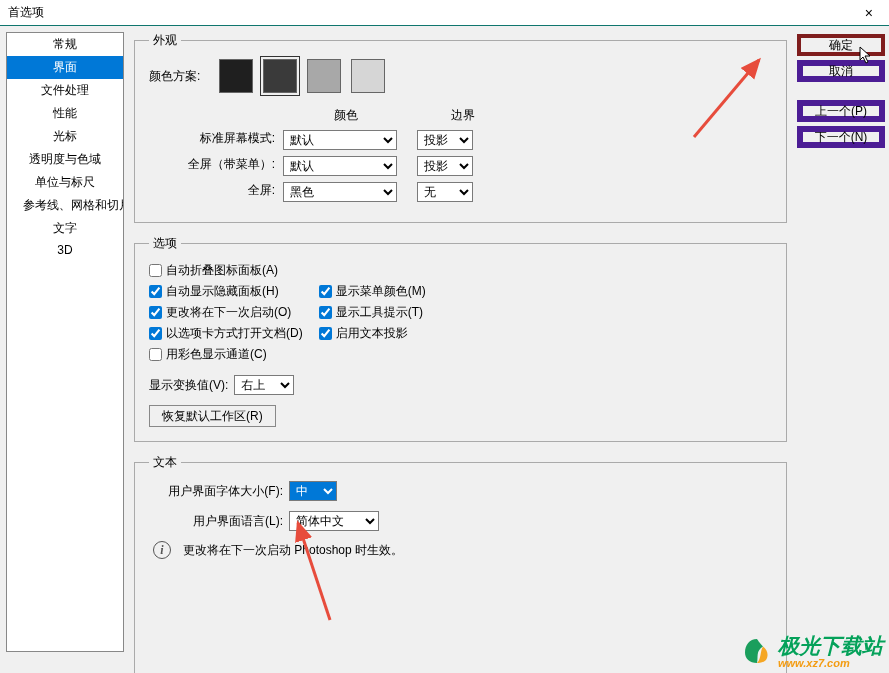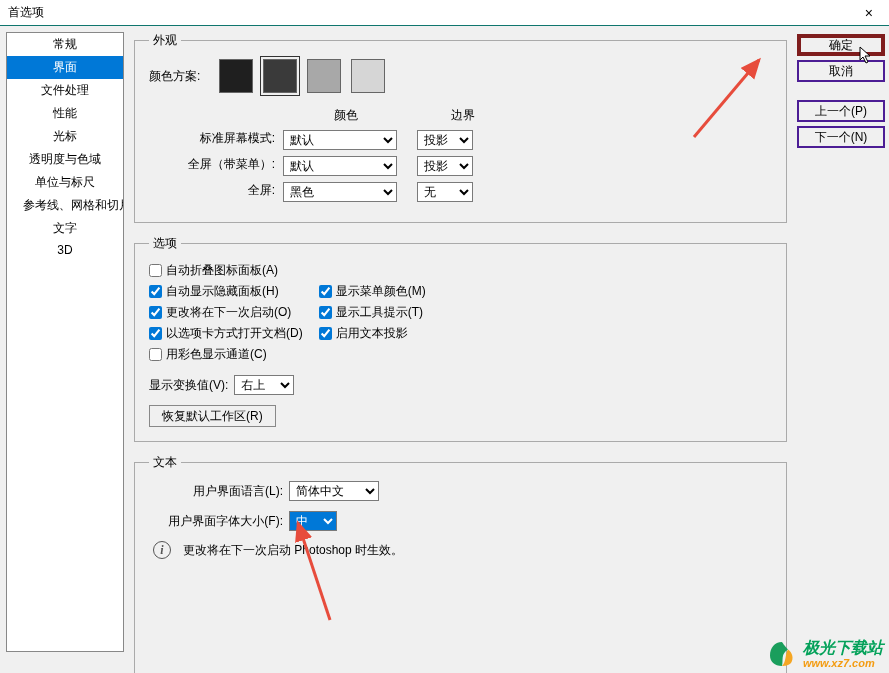--- a/index.html
+++ b/index.html
@@ -64,21 +64,21 @@
     .right-panel {
       width: 88px;
       display: flex;
       flex-direction: column;
       gap: 4px;
       padding-top: 2px;
     }
     .btn {
       height: 22px;
       background: #f0f0f0;
-      border: 2px solid #4c1d95;
+      border: 6px solid #4c1d95;
       text-align: center;
       display: flex;
       align-items: center;
       justify-content: center;
       cursor: default;
       position: relative;
     }
     .btn.primary {
       border: 4px solid #7f1d1d;
     }
@@ -250,21 +250,21 @@
     .wm-logo {
       width: 30px;
       height: 30px;
     }
     .wm-text {
       display: flex;
       flex-direction: column;
       line-height: 1.1;
     }
     .wm-text .zh {
-      font-size: 16px;
+      font-size: 21px;
       font-weight: bold;
       color: #05a15a;
       font-style: italic;
       text-shadow: 0 0 1px #fff;
     }
     .wm-text .en {
       font-size: 11px;
       color: #f39c12;
       font-style: italic;
       font-weight: bold;
@@ -372,26 +372,26 @@
       <div class="show-trans-row">
         <span>显示变换值(V):</span>
         <select class="sel-mid" style="width:60px"><option>右上</option></select>
       </div>
       <div class="inline-btn">恢复默认工作区(R)</div>
     </fieldset>
 
     <fieldset style="height:220px">
       <legend>文本</legend>
       <div class="text-row">
+        <span class="lbl">用户界面字体大小(F):</span>
+        <select style="width:48px" class="sel-highlight"><option>中</option></select>
+      </div>
+      <div class="text-row">
         <span class="lbl">用户界面语言(L):</span>
         <select style="width:90px"><option>简体中文</option></select>
-      </div>
-      <div class="text-row">
-        <span class="lbl">用户界面字体大小(F):</span>
-        <select style="width:48px" class="sel-highlight"><option>中</option></select>
       </div>
       <div class="info-row">
         <span class="info-icon">i</span>
         <span>更改将在下一次启动 Photoshop 时生效。</span>
       </div>
     </fieldset>
   </div>
 
   <div class="right-panel">
     <div class="btn primary">确定</div>

